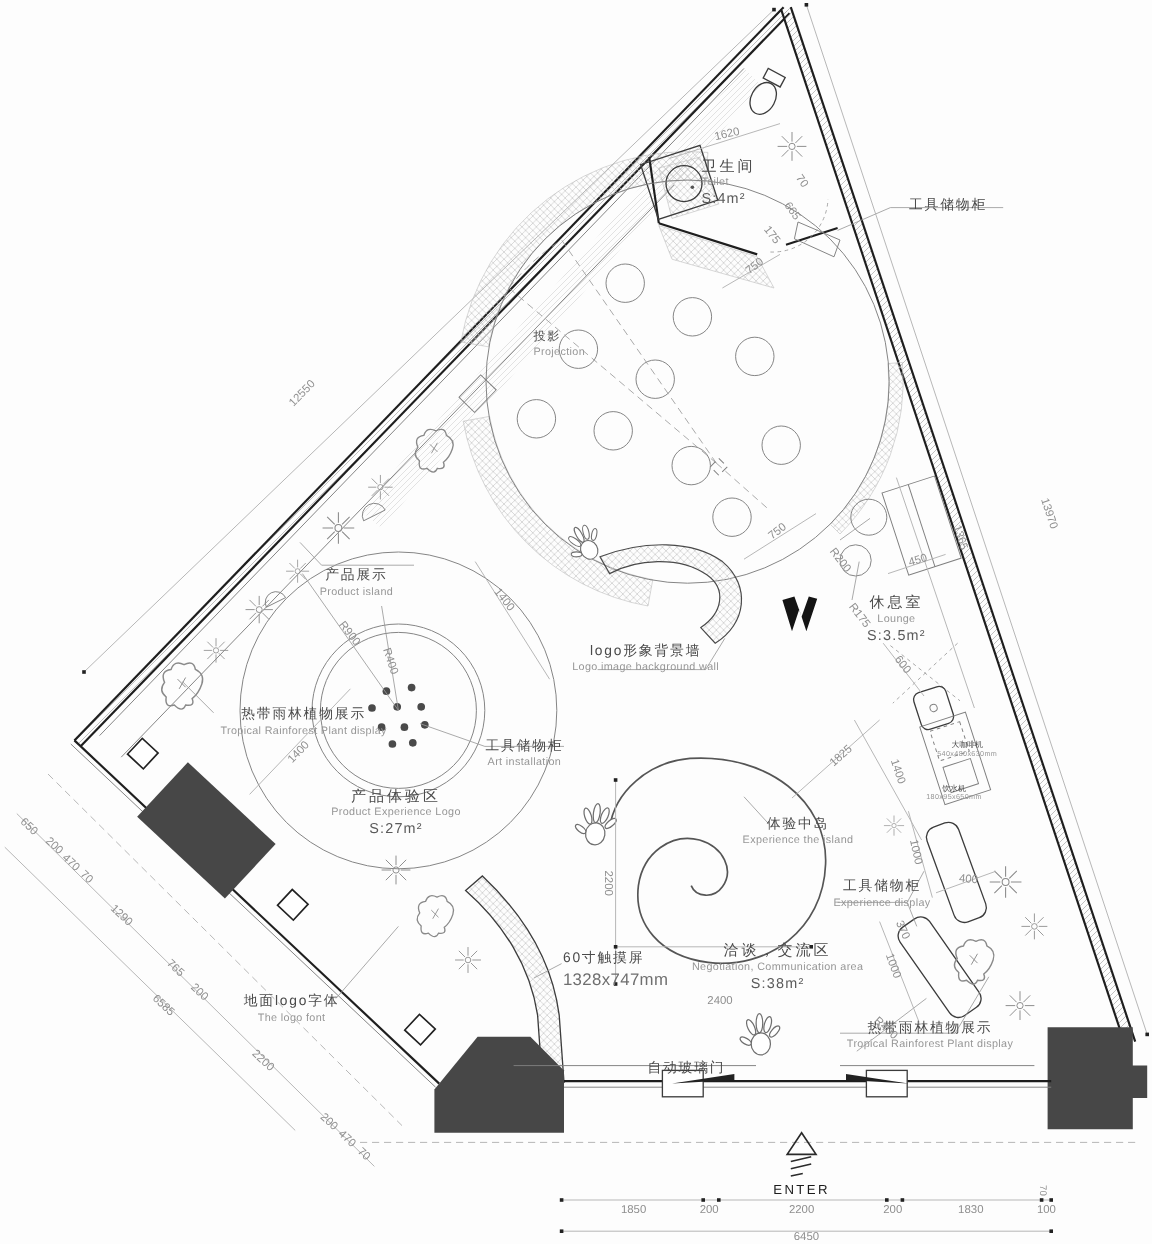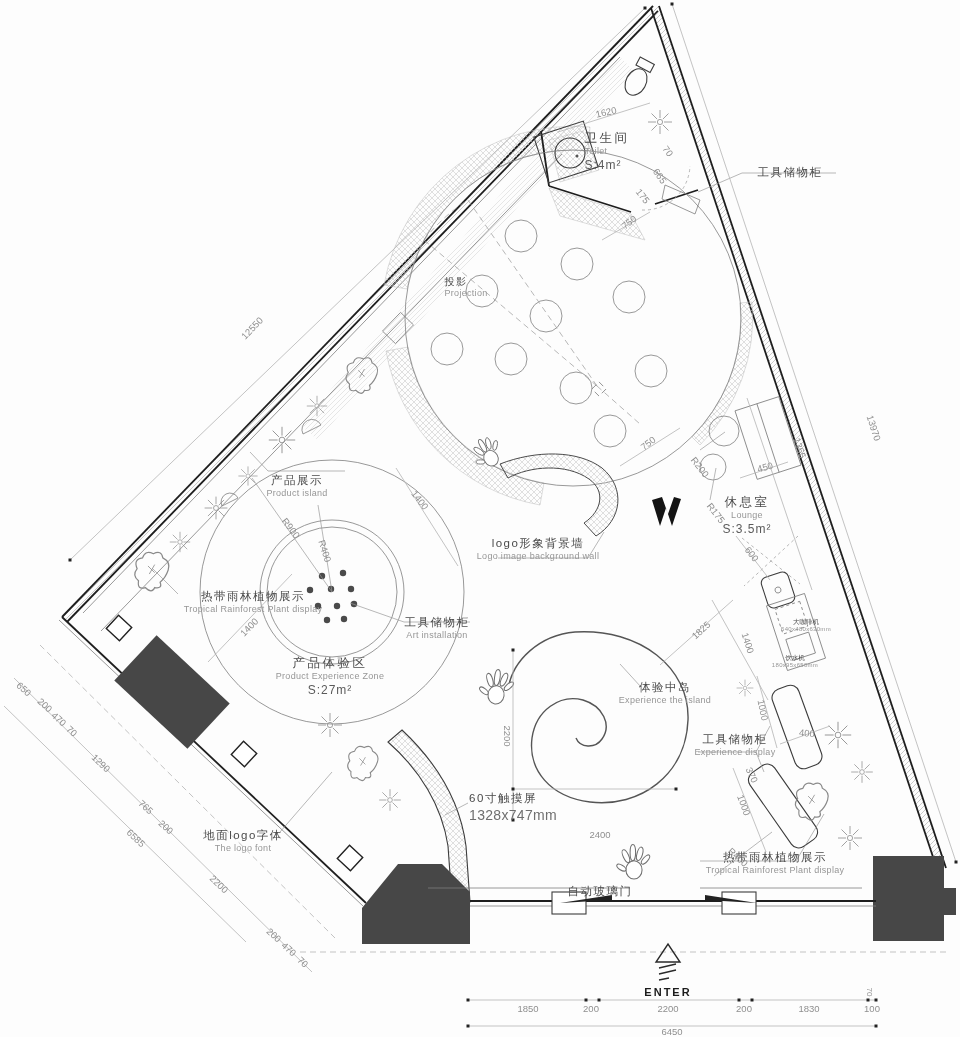--- a/index.html
+++ b/index.html
@@ -19,21 +19,21 @@
        white-space:nowrap;color:#4a4a4a;}
   .lbl.left{text-align:left;}
   .zh{font-size:11.5px;letter-spacing:1.5px;color:#4a4a4a;}
   .en{font-size:9px;color:#969696;letter-spacing:.3px;}
   .sq{font-size:12px;color:#5a5a5a;letter-spacing:1px;}
   .area .zh{font-size:12.5px;letter-spacing:2.5px;}
   .tiny .zh{font-size:6.5px;letter-spacing:0;}
   .tiny .en{font-size:6px;}
   .dim{position:absolute;font-size:9.5px;color:#8f8f8f;white-space:nowrap;
        transform:translate(-50%,-50%) rotate(var(--r,0deg));}
-  .enter{font-size:11px;font-weight:bold;letter-spacing:2px;color:#1c1c1c;}
+  .enter{font-size:11px;font-weight:normal;letter-spacing:2px;color:#1c1c1c;}
 </style>
 </head>
 <body>
 
 <div id="plan">
 <svg width="960" height="1037" viewBox="0 0 960 1037">
   <defs>
     <pattern id="xh" width="6" height="6" patternUnits="userSpaceOnUse">
       <path d="M0 6 L6 0 M0 0 L6 6" stroke="#c6c6c6" stroke-width="0.55"></path>
     </pattern>
@@ -305,22 +305,27 @@
   <div class="en">Toilet</div>
   <div class="sq">S:4m²</div>
 </div>
 <div class="lbl area" style="left:747px;top:516px">
   <div class="zh">休息室</div>
   <div class="en">Lounge</div>
   <div class="sq">S:3.5m²</div>
 </div>
 <div class="lbl area" style="left:330px;top:677px">
   <div class="zh">产品体验区</div>
-  <div class="en">Product Experience Zone</div>
+  <div class="en">Product Experience Logo</div>
   <div class="sq">S:27m²</div>
+</div>
+<div class="lbl area" style="left:648px;top:806px">
+  <div class="zh">洽谈，交流区</div>
+  <div class="en">Negotiation, Communication area</div>
+  <div class="sq">S:38m²</div>
 </div>
 
 <div class="lbl left" style="left:790px;top:172px">
   <div class="zh">工具储物柜</div>
 </div>
 <div class="lbl left" style="left:466px;top:287px">
   <div class="zh" style="font-size:10px">投影</div>
   <div class="en">Projection</div>
 </div>
 <div class="lbl" style="left:297px;top:486px">
@@ -352,21 +357,21 @@
   <div class="en">Tropical Rainforest Plant display</div>
 </div>
 <div class="lbl left" style="left:513px;top:808px">
   <div class="zh">60寸触摸屏</div>
   <div class="en" style="font-size:14px;color:#6f6f6f">1328x747mm</div>
 </div>
 <div class="lbl" style="left:243px;top:841px">
   <div class="zh">地面logo字体</div>
   <div class="en">The logo font</div>
 </div>
-<div class="lbl" style="left:600px;top:891px">
+<div class="lbl" style="left:572px;top:891px">
   <div class="zh">自动玻璃门</div>
 </div>
 <div class="lbl tiny" style="left:806px;top:626px">
   <div class="zh">大咖啡机</div>
   <div class="en">540x480x630mm</div>
 </div>
 <div class="lbl tiny" style="left:795px;top:662px">
   <div class="zh">饮水机</div>
   <div class="en">180x95x650mm</div>
 </div>

